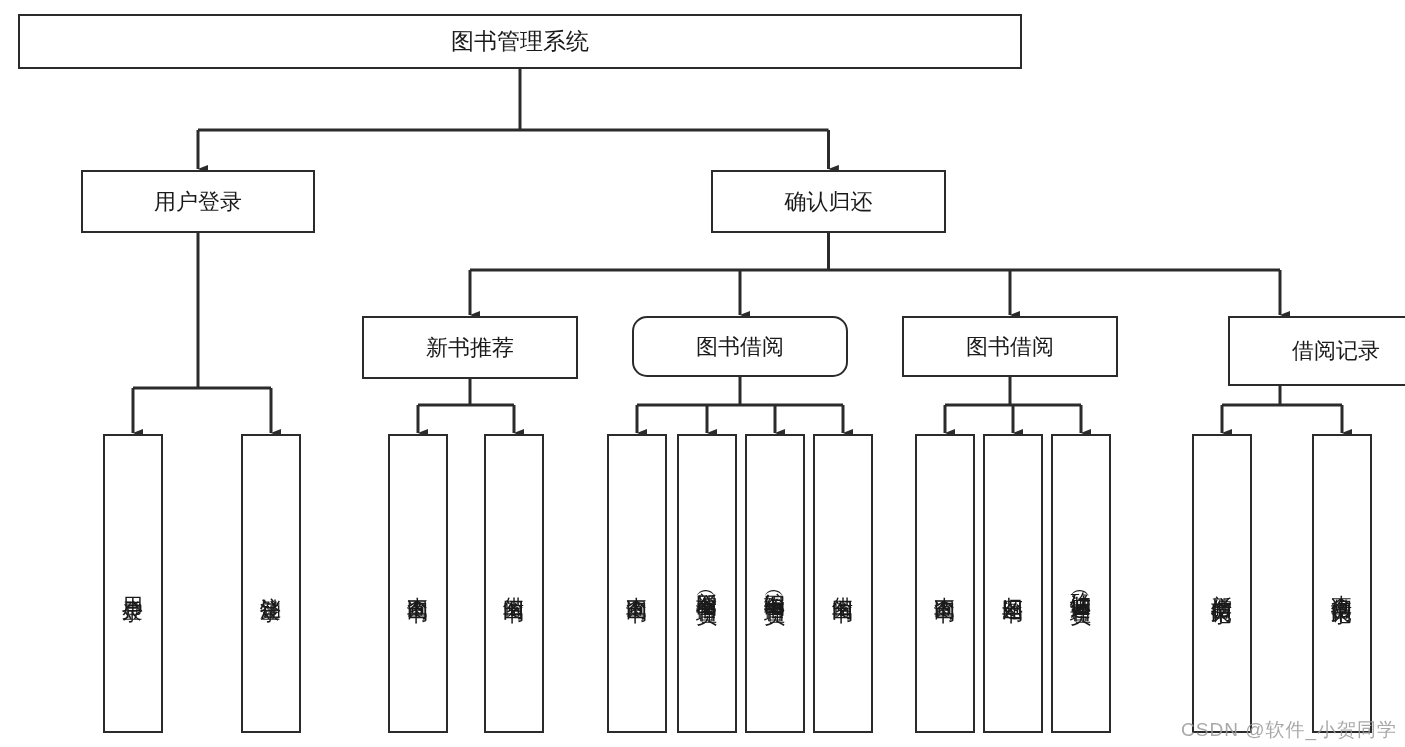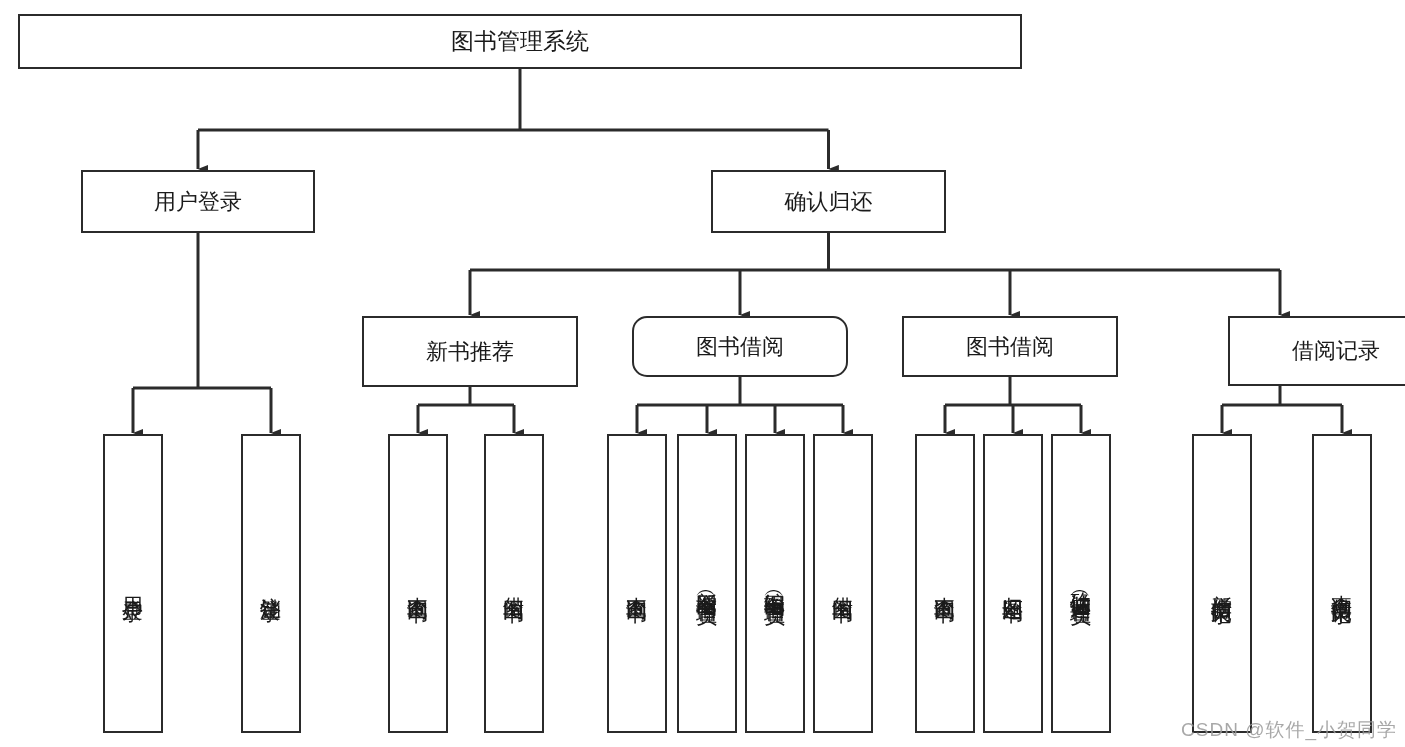--- a/index.html
+++ b/index.html
@@ -118,21 +118,21 @@
   <div id="node-layer">
       <div class="node-box level-root" style="left: 18px; top: 14px; width: 1004px; height: 55px;">
         <span class="node-label">图书管理系统</span>
       </div>
       <div class="node-box level-2" style="left: 81px; top: 170px; width: 234px; height: 63px;">
         <span class="node-label">用户登录</span>
       </div>
       <div class="node-box level-2" style="left: 711px; top: 170px; width: 235px; height: 63px;">
         <span class="node-label">确认归还</span>
       </div>
-      <div class="node-box level-3" style="left: 362px; top: 316px; width: 216px; height: 71px;">
+      <div class="node-box level-3" style="left: 362px; top: 316px; width: 216px; height: 63px;">
         <span class="node-label">新书推荐</span>
       </div>
       <div class="node-box level-3" style="left: 632px; top: 316px; width: 216px; height: 61px; border-radius: 15px;">
         <span class="node-label">图书借阅</span>
       </div>
       <div class="node-box level-3" style="left: 902px; top: 316px; width: 216px; height: 61px;">
         <span class="node-label">图书借阅</span>
       </div>
       <div class="node-box level-3" style="left: 1228px; top: 316px; width: 216px; height: 70px;">
         <span class="node-label">借阅记录</span>

